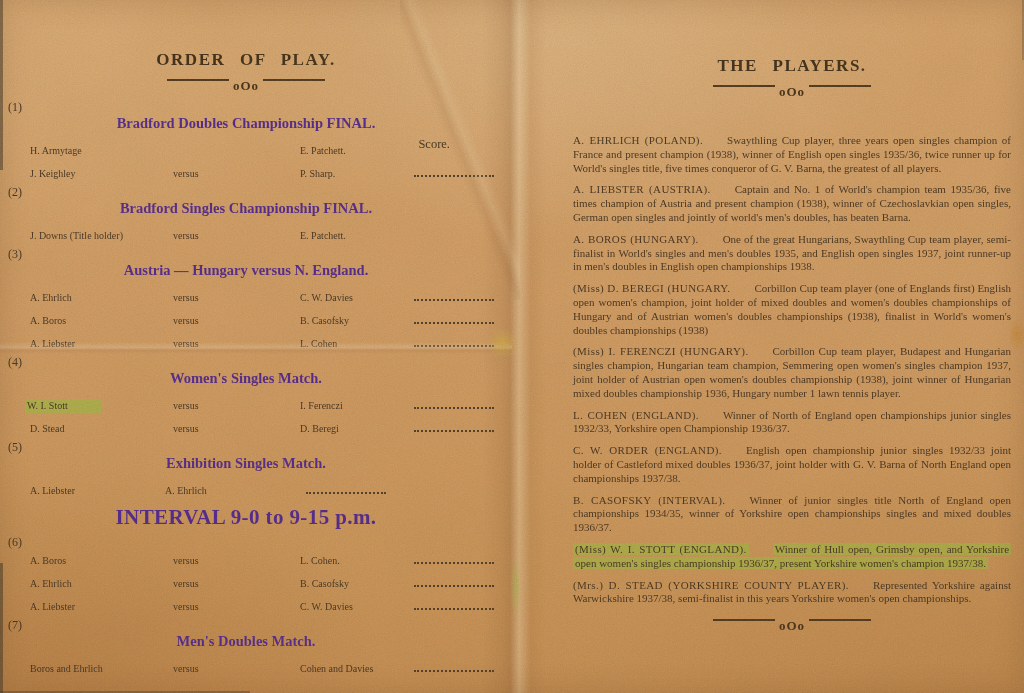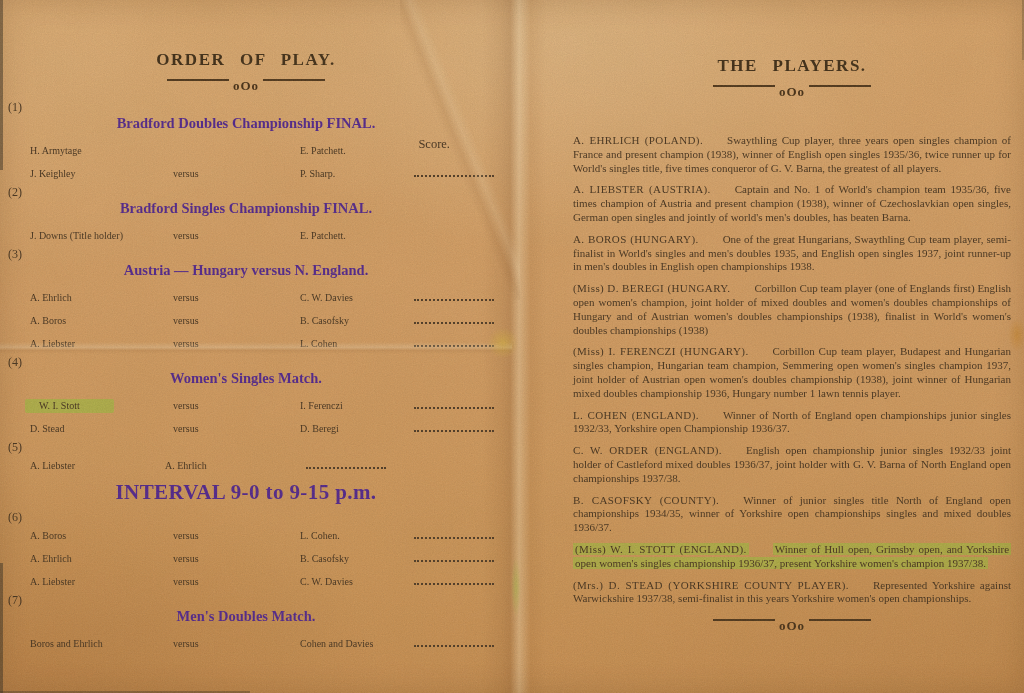--- a/index.html
+++ b/index.html
@@ -93,21 +93,21 @@
     align-items:baseline;
     font-size:10px; line-height:23px; white-space:nowrap;
   }
   .cell-mid { text-align:left;margin-left:8px; }
   .dots {
     display:inline-block; width:80px; height:11px; margin-left:6px;
     border-bottom:2px dotted #4a3520;
   }
   .hl-name {
     background:rgba(160,198,58,.62);
-    padding:1px 34px 2px 14px; margin-left:-5px; border-radius:2px;
+    padding:1px 34px 2px 2px; margin-left:-5px; border-radius:2px;
   }
 
   
   .players { margin-top:36px; }
   p.player {
     font-size:11px; line-height:13.8px; text-align:justify;
     margin-bottom:8px; color:#402c18;
   }
   .pname { letter-spacing:.4px; margin-right:24px; }
   .hl-para .pname, .hl-para .pdesc {
@@ -190,20 +190,21 @@
           </div>
           <div class="row">
             <span class="cell-left">D. Stead</span>
             <span class="cell-mid">versus</span>
             <span class="cell-right">D. Beregi</span>
             <span class="cell-dots"><span class="dots"></span></span>
           </div>
         </div>
         <div class="sec">
           <div class="sec-num">(5)</div>
+          <div class="sec-head">Exhibition Singles Match.</div>
           <div class="row">
             <span class="cell-left">A. Liebster</span>
             <span class="cell-right">A. Ehrlich</span>
             <span class="cell-dots"><span class="dots"></span></span>
           </div>
         </div>
         <div class="sec">
           <div class="sec-head interval">INTERVAL 9-0 to 9-15 p.m.</div>
         </div>
         <div class="sec">
@@ -248,21 +249,21 @@
       <span class="dl"></span>
     </div>
     <div class="players">
         <p class="player"><span class="pname">A. EHRLICH (POLAND).</span><span class="pdesc">Swaythling Cup player, three years open singles champion of France and present champion (1938), winner of English open singles 1935/36, twice runner up for World's singles title, five times conqueror of G. V. Barna, the greatest of all players.</span></p>
         <p class="player"><span class="pname">A. LIEBSTER (AUSTRIA).</span><span class="pdesc">Captain and No. 1 of World's champion team 1935/36, five times champion of Austria and present champion (1938), winner of Czechoslavkian open singles, German open singles and jointly of world's men's doubles, has beaten Barna.</span></p>
         <p class="player"><span class="pname">A. BOROS (HUNGARY).</span><span class="pdesc">One of the great Hungarians, Swaythling Cup team player, semi-finalist in World's singles and men's doubles 1935, and English open singles 1937, joint runner-up in men's doubles in English open championships 1938.</span></p>
         <p class="player"><span class="pname">(Miss) D. BEREGI (HUNGARY.</span><span class="pdesc">Corbillon Cup team player (one of Englands first) English open women's champion, joint holder of mixed doubles and women's doubles championships of Hungary and of Austrian women's doubles championships (1938), finalist in World's women's doubles championships (1938)</span></p>
         <p class="player"><span class="pname">(Miss) I. FERENCZI (HUNGARY).</span><span class="pdesc">Corbillon Cup team player, Budapest and Hungarian singles champion, Hungarian team champion, Semmering open women's singles champion 1937, joint holder of Austrian open women's doubles championship (1938), joint winner of Hungarian mixed doubles championship 1936, Hungary number 1 lawn tennis player.</span></p>
         <p class="player"><span class="pname">L. COHEN (ENGLAND).</span><span class="pdesc">Winner of North of England open championships junior singles 1932/33, Yorkshire open Championship 1936/37.</span></p>
         <p class="player"><span class="pname">C. W. ORDER (ENGLAND).</span><span class="pdesc">English open championship junior singles 1932/33 joint holder of Castleford mixed doubles 1936/37, joint holder with G. V. Barna of North England open championships 1937/38.</span></p>
-        <p class="player"><span class="pname">B. CASOFSKY (COUNTY).</span><span class="pdesc">Winner of junior singles title North of England open championships 1934/35, winner of Yorkshire open championships singles and mixed doubles 1936/37.</span></p>
+        <p class="player"><span class="pname">B. CASOFSKY (INTERVAL).</span><span class="pdesc">Winner of junior singles title North of England open championships 1934/35, winner of Yorkshire open championships singles and mixed doubles 1936/37.</span></p>
         <p class="player hl-para"><span class="pname">(Miss) W. I. STOTT (ENGLAND).</span><span class="pdesc">Winner of Hull open, Grimsby open, and Yorkshire open women's singles championship 1936/37, present Yorkshire women's champion 1937/38.</span></p>
         <p class="player"><span class="pname">(Mrs.) D. STEAD (YORKSHIRE COUNTY PLAYER).</span><span class="pdesc">Represented Yorkshire against Warwickshire 1937/38, semi-finalist in this years Yorkshire women's open championships.</span></p>
       </div>
     <div class="divider bottom">
       <span class="dl"></span>
       <span class="dtxt">oOo</span>
       <span class="dl"></span>
     </div>
   </div>
 

